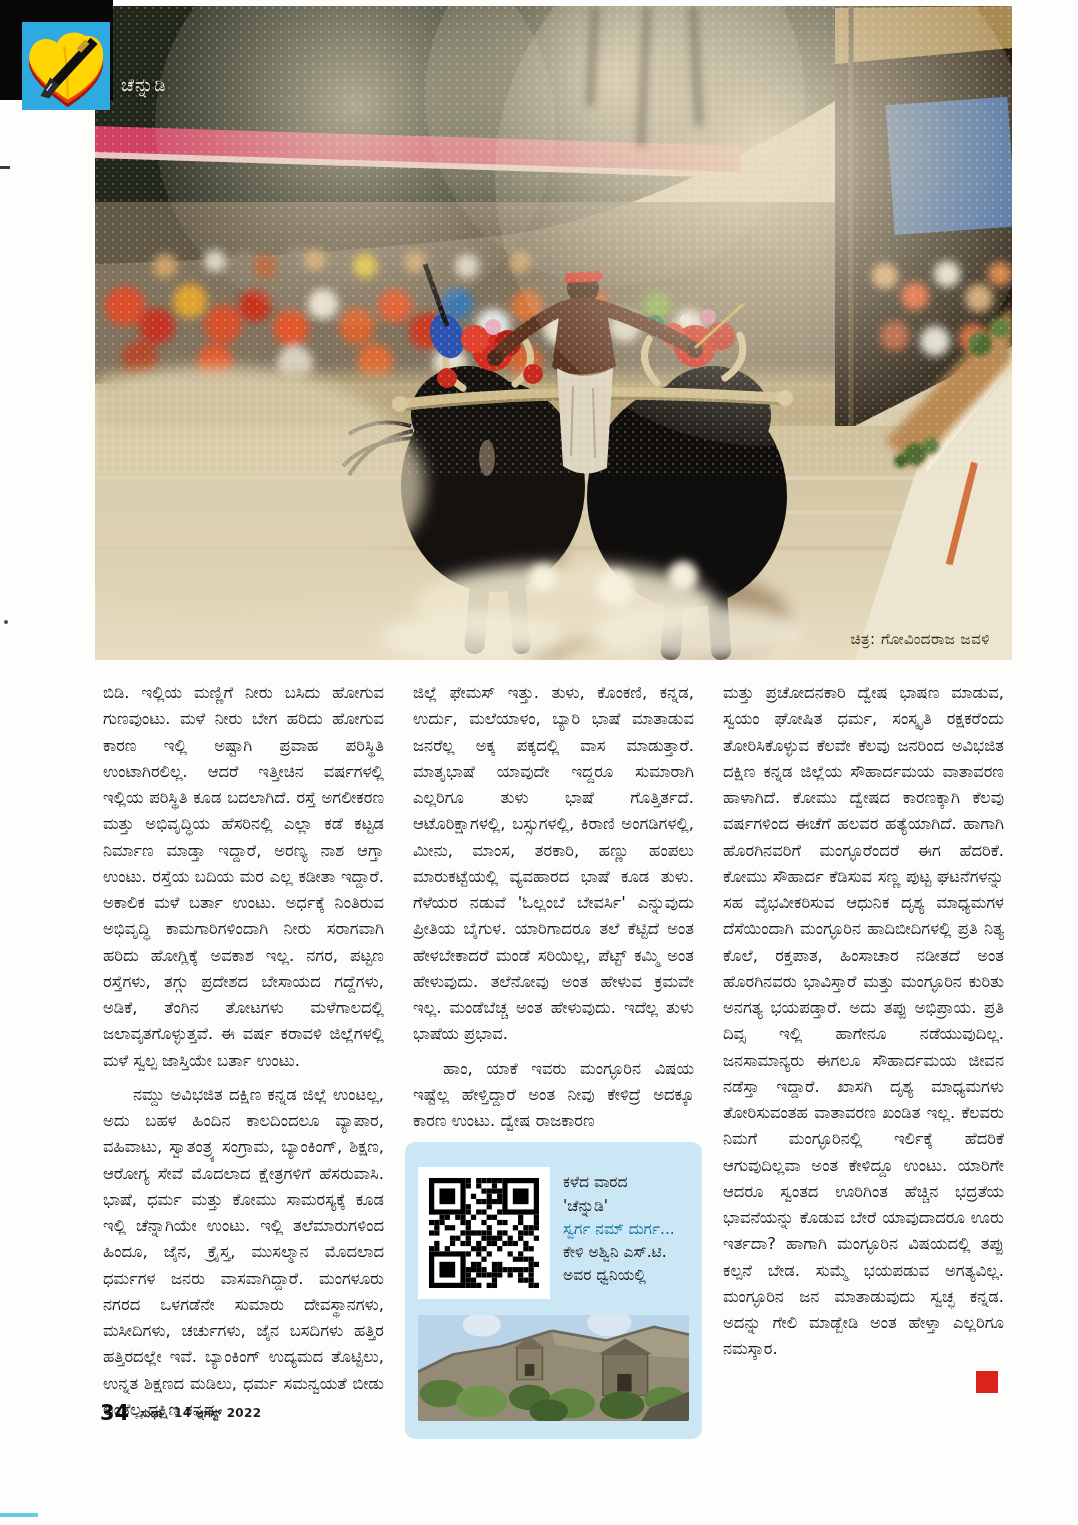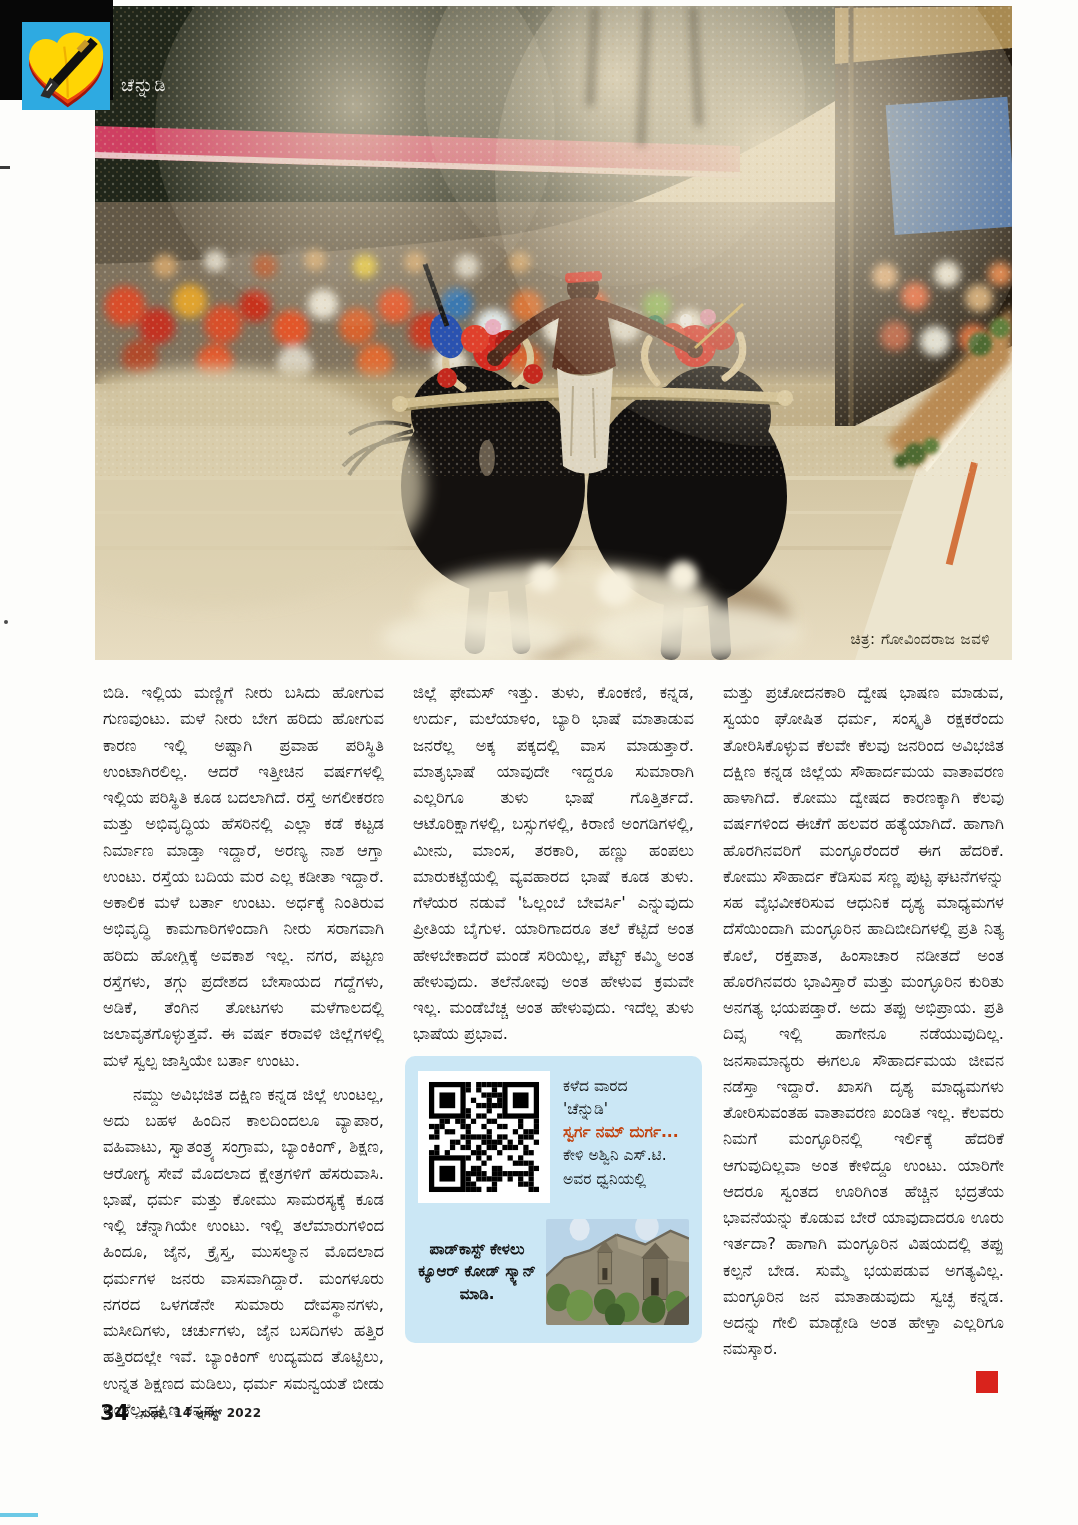--- a/index.html
+++ b/index.html
@@ -17,26 +17,26 @@
   .section-label{position:absolute;left:121px;top:74px;color:#f3f3ee;font-size:18px;letter-spacing:1px;
                  text-shadow:0 1px 4px rgba(0,0,0,.65);}
 
   
   .article{position:absolute;left:95px;top:672px;width:917px;display:flex;gap:13px;}
   .col{flex:1;text-align:justify;font-size:16.4px;line-height:1.6;color:#161616;word-break:break-word;}
   .col p{margin:8px;}
   .col p.indent{text-indent:30px;}
 
   
-  .podcast-box{background:#cbe7f5;border-radius:10px;padding:15px 13px 18px;}
+  .podcast-box{background:#cbe7f5;border-radius:10px;padding:25px 13px 18px;}
   .box-row1{display:flex;gap:13px;}
   .qr{width:132px;height:132px;background:#ffffff;padding:4px;box-sizing:border-box;flex:0 0 auto;}
   .qr svg{width:100%;height:100%;display:block;}
   .box-titles{flex:1;font-size:15.5px;line-height:1.5;color:#101010;padding-top:4px;}
-  .box-title-red{color:#c2410c;font-weight:bold;}
+  .box-title-red{color:#0369a1;font-weight:normal;}
   .box-bold{font-weight:normal;}
   .box-row2{display:flex;gap:10px;margin-top:16px;align-items:center;}
   .cta{width:118px;text-align:center;font-weight:bold;font-size:15px;line-height:1.5;color:#101010;flex:0 0 auto;}
   .fort{flex:1;height:106px;border-radius:2px;overflow:hidden;}
   .fort svg{width:100%;height:100%;display:block;}
 
   
   .footer{position:absolute;left:100px;top:1401px;display:flex;align-items:center;gap:11px;}
   .page-num{font-size:21px;font-weight:bold;color:#0d0d0d;}
   .footer-meta{font-size:12px;font-weight:bold;color:#1d1d1d;letter-spacing:.3px;}
@@ -260,20 +260,21 @@
   </div>
   <div class="section-label">ಚೆನ್ನುಡಿ</div>
 
   <div class="article">
     <div class="col">
       <p>ಬಿಡಿ. ಇಲ್ಲಿಯ ಮಣ್ಣಿಗೆ ನೀರು ಬಸಿದು ಹೋಗುವ ಗುಣವುಂಟು. ಮಳೆ ನೀರು ಬೇಗ ಹರಿದು ಹೋಗುವ ಕಾರಣ ಇಲ್ಲಿ ಅಷ್ಟಾಗಿ ಪ್ರವಾಹ ಪರಿಸ್ಥಿತಿ ಉಂಟಾಗಿರಲಿಲ್ಲ. ಆದರೆ ಇತ್ತೀಚಿನ ವರ್ಷಗಳಲ್ಲಿ ಇಲ್ಲಿಯ ಪರಿಸ್ಥಿತಿ ಕೂಡ ಬದಲಾಗಿದೆ. ರಸ್ತೆ ಅಗಲೀಕರಣ ಮತ್ತು ಅಭಿವೃದ್ಧಿಯ ಹೆಸರಿನಲ್ಲಿ ಎಲ್ಲಾ ಕಡೆ ಕಟ್ಟಡ ನಿರ್ಮಾಣ ಮಾಡ್ತಾ ಇದ್ದಾರೆ, ಅರಣ್ಯ ನಾಶ ಆಗ್ತಾ ಉಂಟು. ರಸ್ತೆಯ ಬದಿಯ ಮರ ಎಲ್ಲ ಕಡೀತಾ ಇದ್ದಾರೆ. ಅಕಾಲಿಕ ಮಳೆ ಬರ್ತಾ ಉಂಟು. ಅರ್ಧಕ್ಕೆ ನಿಂತಿರುವ ಅಭಿವೃದ್ಧಿ ಕಾಮಗಾರಿಗಳಿಂದಾಗಿ ನೀರು ಸರಾಗವಾಗಿ ಹರಿದು ಹೋಗ್ಲಿಕ್ಕೆ ಅವಕಾಶ ಇಲ್ಲ. ನಗರ, ಪಟ್ಟಣ ರಸ್ತೆಗಳು, ತಗ್ಗು ಪ್ರದೇಶದ ಬೇಸಾಯದ ಗದ್ದೆಗಳು, ಅಡಿಕೆ, ತೆಂಗಿನ ತೋಟಗಳು ಮಳೆಗಾಲದಲ್ಲಿ ಜಲಾವೃತಗೊಳ್ಳುತ್ತವೆ. ಈ ವರ್ಷ ಕರಾವಳಿ ಜಿಲ್ಲೆಗಳಲ್ಲಿ ಮಳೆ ಸ್ವಲ್ಪ ಜಾಸ್ತಿಯೇ ಬರ್ತಾ ಉಂಟು.</p>
       <p class="indent">ನಮ್ದು ಅವಿಭಜಿತ ದಕ್ಷಿಣ ಕನ್ನಡ ಜಿಲ್ಲೆ ಉಂಟಲ್ಲ, ಅದು ಬಹಳ ಹಿಂದಿನ ಕಾಲದಿಂದಲೂ ವ್ಯಾಪಾರ, ವಹಿವಾಟು, ಸ್ವಾತಂತ್ರ್ಯ ಸಂಗ್ರಾಮ, ಬ್ಯಾಂಕಿಂಗ್, ಶಿಕ್ಷಣ, ಆರೋಗ್ಯ ಸೇವೆ ಮೊದಲಾದ ಕ್ಷೇತ್ರಗಳಿಗೆ ಹೆಸರುವಾಸಿ. ಭಾಷೆ, ಧರ್ಮ ಮತ್ತು ಕೋಮು ಸಾಮರಸ್ಯಕ್ಕೆ ಕೂಡ ಇಲ್ಲಿ ಚೆನ್ನಾಗಿಯೇ ಉಂಟು. ಇಲ್ಲಿ ತಲೆಮಾರುಗಳಿಂದ ಹಿಂದೂ, ಜೈನ, ಕ್ರೈಸ್ತ, ಮುಸಲ್ಮಾನ ಮೊದಲಾದ ಧರ್ಮಗಳ ಜನರು ವಾಸವಾಗಿದ್ದಾರೆ. ಮಂಗಳೂರು ನಗರದ ಒಳಗಡೆನೇ ಸುಮಾರು ದೇವಸ್ಥಾನಗಳು, ಮಸೀದಿಗಳು, ಚರ್ಚುಗಳು, ಜೈನ ಬಸದಿಗಳು ಹತ್ತಿರ ಹತ್ತಿರದಲ್ಲೇ ಇವೆ. ಬ್ಯಾಂಕಿಂಗ್ ಉದ್ಯಮದ ತೊಟ್ಟಿಲು, ಉನ್ನತ ಶಿಕ್ಷಣದ ಮಡಿಲು, ಧರ್ಮ ಸಮನ್ವಯತೆ ಬೀಡು ಅಂತೆಲ್ಲ ದಕ್ಷಿಣ ಕನ್ನಡ</p>
     </div>
     <div class="col">
       <p>ಜಿಲ್ಲೆ ಫೇಮಸ್ ಇತ್ತು. ತುಳು, ಕೊಂಕಣಿ, ಕನ್ನಡ, ಉರ್ದು, ಮಲೆಯಾಳಂ, ಬ್ಯಾರಿ ಭಾಷೆ ಮಾತಾಡುವ ಜನರೆಲ್ಲ ಅಕ್ಕ ಪಕ್ಕದಲ್ಲಿ ವಾಸ ಮಾಡುತ್ತಾರೆ. ಮಾತೃಭಾಷೆ ಯಾವುದೇ ಇದ್ದರೂ ಸುಮಾರಾಗಿ ಎಲ್ಲರಿಗೂ ತುಳು ಭಾಷೆ ಗೊತ್ತಿರ್ತದೆ. ಆಟೊರಿಕ್ಷಾಗಳಲ್ಲಿ, ಬಸ್ಸುಗಳಲ್ಲಿ, ಕಿರಾಣಿ ಅಂಗಡಿಗಳಲ್ಲಿ, ಮೀನು, ಮಾಂಸ, ತರಕಾರಿ, ಹಣ್ಣು ಹಂಪಲು ಮಾರುಕಟ್ಟೆಯಲ್ಲಿ ವ್ಯವಹಾರದ ಭಾಷೆ ಕೂಡ ತುಳು. ಗೆಳೆಯರ ನಡುವೆ 'ಓಲ್ಲಂಬೆ ಬೇವರ್ಸಿ' ಎನ್ನುವುದು ಪ್ರೀತಿಯ ಬೈಗುಳ. ಯಾರಿಗಾದರೂ ತಲೆ ಕೆಟ್ಟಿದೆ ಅಂತ ಹೇಳಬೇಕಾದರೆ ಮಂಡೆ ಸರಿಯಿಲ್ಲ, ಪೆಟ್ಟ್ ಕಮ್ಮಿ ಅಂತ ಹೇಳುವುದು. ತಲೆನೋವು ಅಂತ ಹೇಳುವ ಕ್ರಮವೇ ಇಲ್ಲ. ಮಂಡೆಬೆಚ್ಚ ಅಂತ ಹೇಳುವುದು. ಇದೆಲ್ಲ ತುಳು ಭಾಷೆಯ ಪ್ರಭಾವ.</p>
+      <p class="indent">ಹಾಂ, ಯಾಕೆ ಇವರು ಮಂಗ್ಳೂರಿನ ವಿಷಯ ಇಷ್ಟೆಲ್ಲ ಹೇಳ್ತಿದ್ದಾರೆ ಅಂತ ನೀವು ಕೇಳಿದ್ರೆ ಅದಕ್ಕೂ ಕಾರಣ ಉಂಟು. ದ್ವೇಷ ರಾಜಕಾರಣ</p>
 
       <div class="podcast-box">
         <div class="box-row1">
           <div class="qr">
             <svg viewBox="-8 -8 142 142">
               <rect x="-8" y="-8" width="142" height="142" fill="#ffffff"></rect>
               <g fill="#000000">
 
                 <rect x="0" y="0" width="42" height="42"></rect>
                   <rect x="6" y="6" width="30" height="30" fill="#fff"></rect>
@@ -439,21 +440,20 @@
           </div>
           <div class="box-titles">
             <div>ಕಳೆದ ವಾರದ</div>
             <div>'ಚೆನ್ನುಡಿ'</div>
             <div class="box-title-red">ಸ್ವರ್ಗ ನಮ್ ದುರ್ಗ...</div>
             <div class="box-bold">ಕೇಳಿ ಅಶ್ವಿನಿ ಎಸ್.ಟಿ.</div>
             <div class="box-bold">ಅವರ ಧ್ವನಿಯಲ್ಲಿ</div>
           </div>
         </div>
         <div class="box-row2">
-          <div class="cta">ಪಾಡ್‌ಕಾಸ್ಟ್ ಕೇಳಲು ಕ್ಯೂಆರ್ ಕೋಡ್ ಸ್ಕ್ಯಾನ್ ಮಾಡಿ.</div>
           <div class="fort">
             <svg viewBox="0 0 170 108" preserveAspectRatio="none">
               <rect width="170" height="108" fill="#b9d4e8"></rect>
               <circle cx="40" cy="10" r="12" fill="#e8eef4" opacity=".8"></circle>
               <circle cx="120" cy="8" r="14" fill="#e8eef4" opacity=".7"></circle>
               <path d="M0,58 L22,40 L52,32 L84,16 L118,26 L148,12 L170,20 L170,108 L0,108 Z" fill="#938b76"></path>
               <path d="M84,16 L118,26 L148,12 L170,20 L170,44 L120,40 L86,30 Z" fill="#a59c85"></path>
               <path d="M0,58 L22,40 L52,32 L84,16" stroke="#6e685a" stroke-width="2.5" fill="none"></path>
               <path d="M84,16 L118,26 L148,12 L170,20" stroke="#6e685a" stroke-width="2.5" fill="none"></path>
               <rect x="62" y="34" width="16" height="32" fill="#8a8068" stroke="#615a4a" stroke-width="1"></rect>

